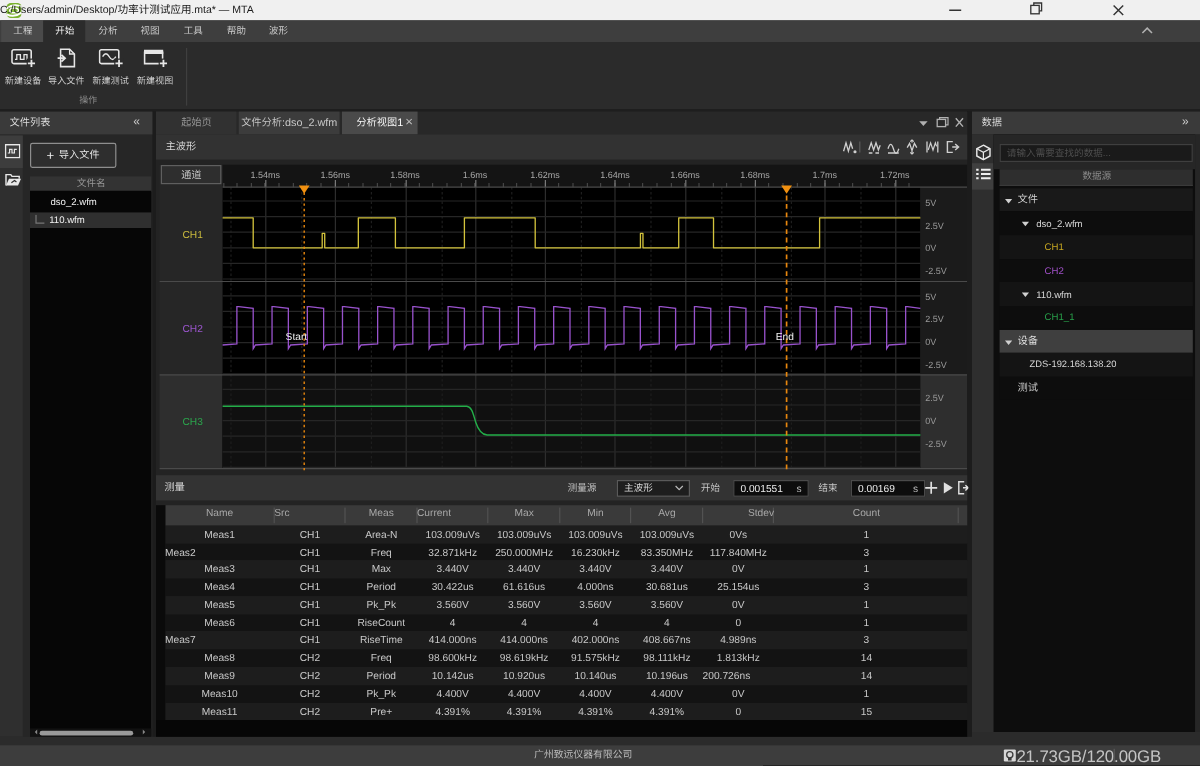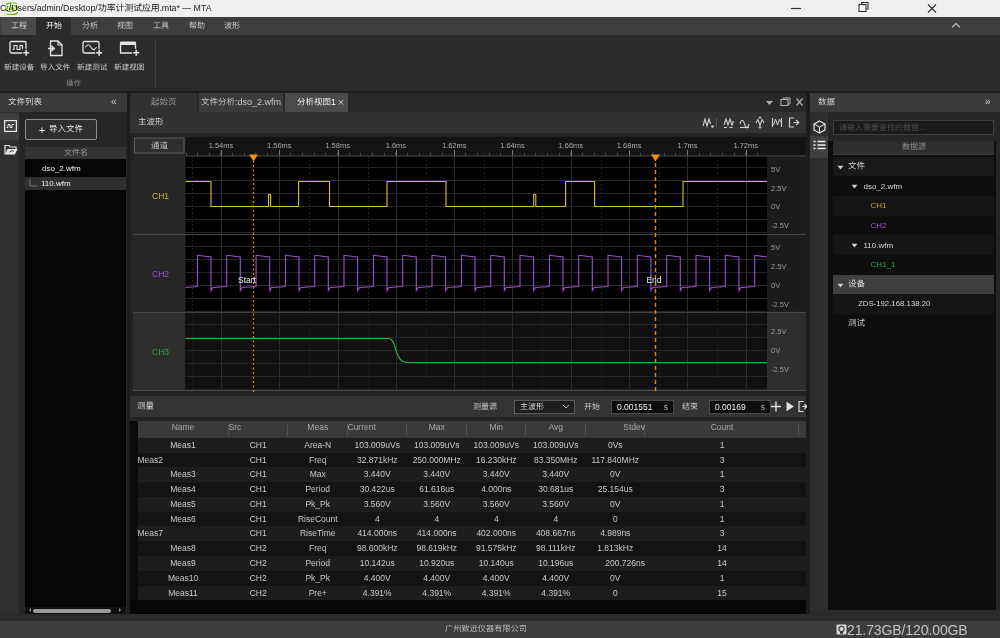--- a/index.html
+++ b/index.html
@@ -536,21 +536,21 @@
       <span style="position:absolute;left:507.5px;width:154.0px;text-align:center">14</span>
     </div>
     <div class="ab" style="left:137.5px;top:556.0px;width:668.5px;height:14.775px;background:#1d1d1d;font-size:8.5px;color:#c8c8c8;line-height:14.775px">
       <span style="position:absolute;left:0.0px;width:91.0px;text-align:center">Meas9</span>
       <span style="position:absolute;left:91.0px;width:59.5px;text-align:center">CH2</span>
       <span style="position:absolute;left:150.5px;width:59.5px;text-align:center">Period</span>
       <span style="position:absolute;left:210.0px;width:59.5px;text-align:center">10.142us</span>
       <span style="position:absolute;left:269.5px;width:59.5px;text-align:center">10.920us</span>
       <span style="position:absolute;left:329.0px;width:59.5px;text-align:center">10.140us</span>
       <span style="position:absolute;left:388.5px;width:59.5px;text-align:center">10.196us</span>
-      <span style="position:absolute;left:448.0px;width:59.5px;text-align:right">200.726ns</span>
+      <span style="position:absolute;left:448.0px;width:59.5px;text-align:left">200.726ns</span>
       <span style="position:absolute;left:507.5px;width:154.0px;text-align:center">14</span>
     </div>
     <div class="ab" style="left:137.5px;top:570.8px;width:668.5px;height:14.775px;background:#131313;font-size:8.5px;color:#c8c8c8;line-height:14.775px">
       <span style="position:absolute;left:0.0px;width:91.0px;text-align:center">Meas10</span>
       <span style="position:absolute;left:91.0px;width:59.5px;text-align:center">CH2</span>
       <span style="position:absolute;left:150.5px;width:59.5px;text-align:center">Pk_Pk</span>
       <span style="position:absolute;left:210.0px;width:59.5px;text-align:center">4.400V</span>
       <span style="position:absolute;left:269.5px;width:59.5px;text-align:center">4.400V</span>
       <span style="position:absolute;left:329.0px;width:59.5px;text-align:center">4.400V</span>
       <span style="position:absolute;left:388.5px;width:59.5px;text-align:center">4.400V</span>

